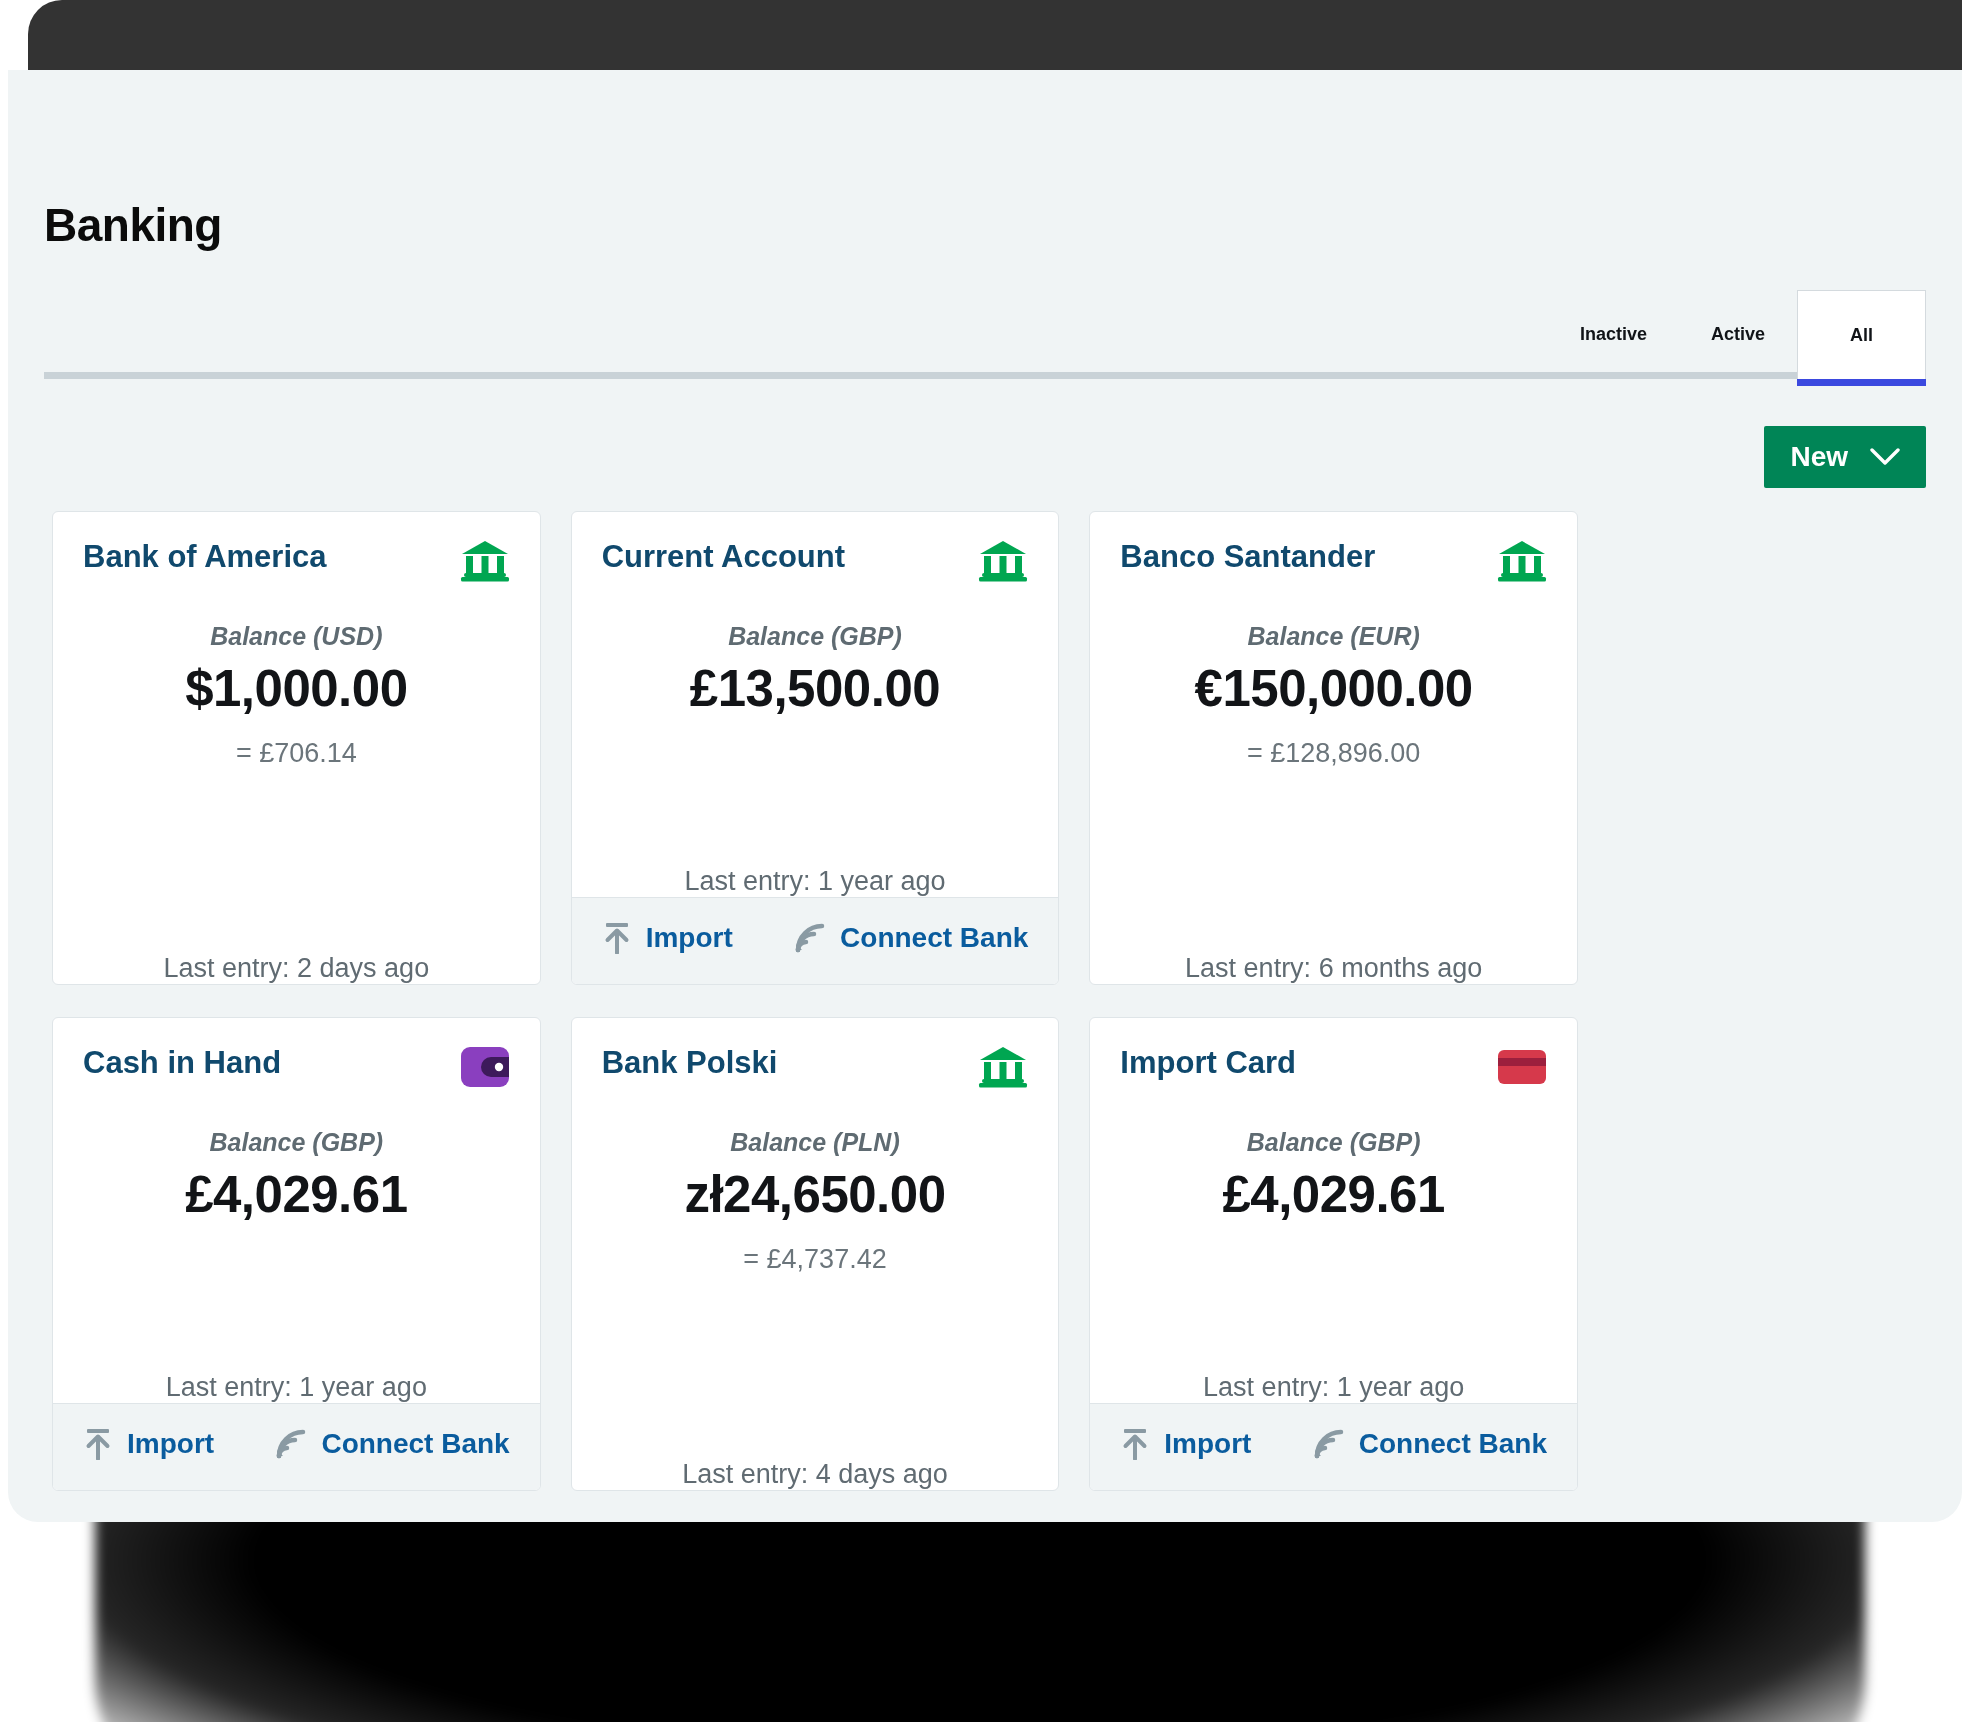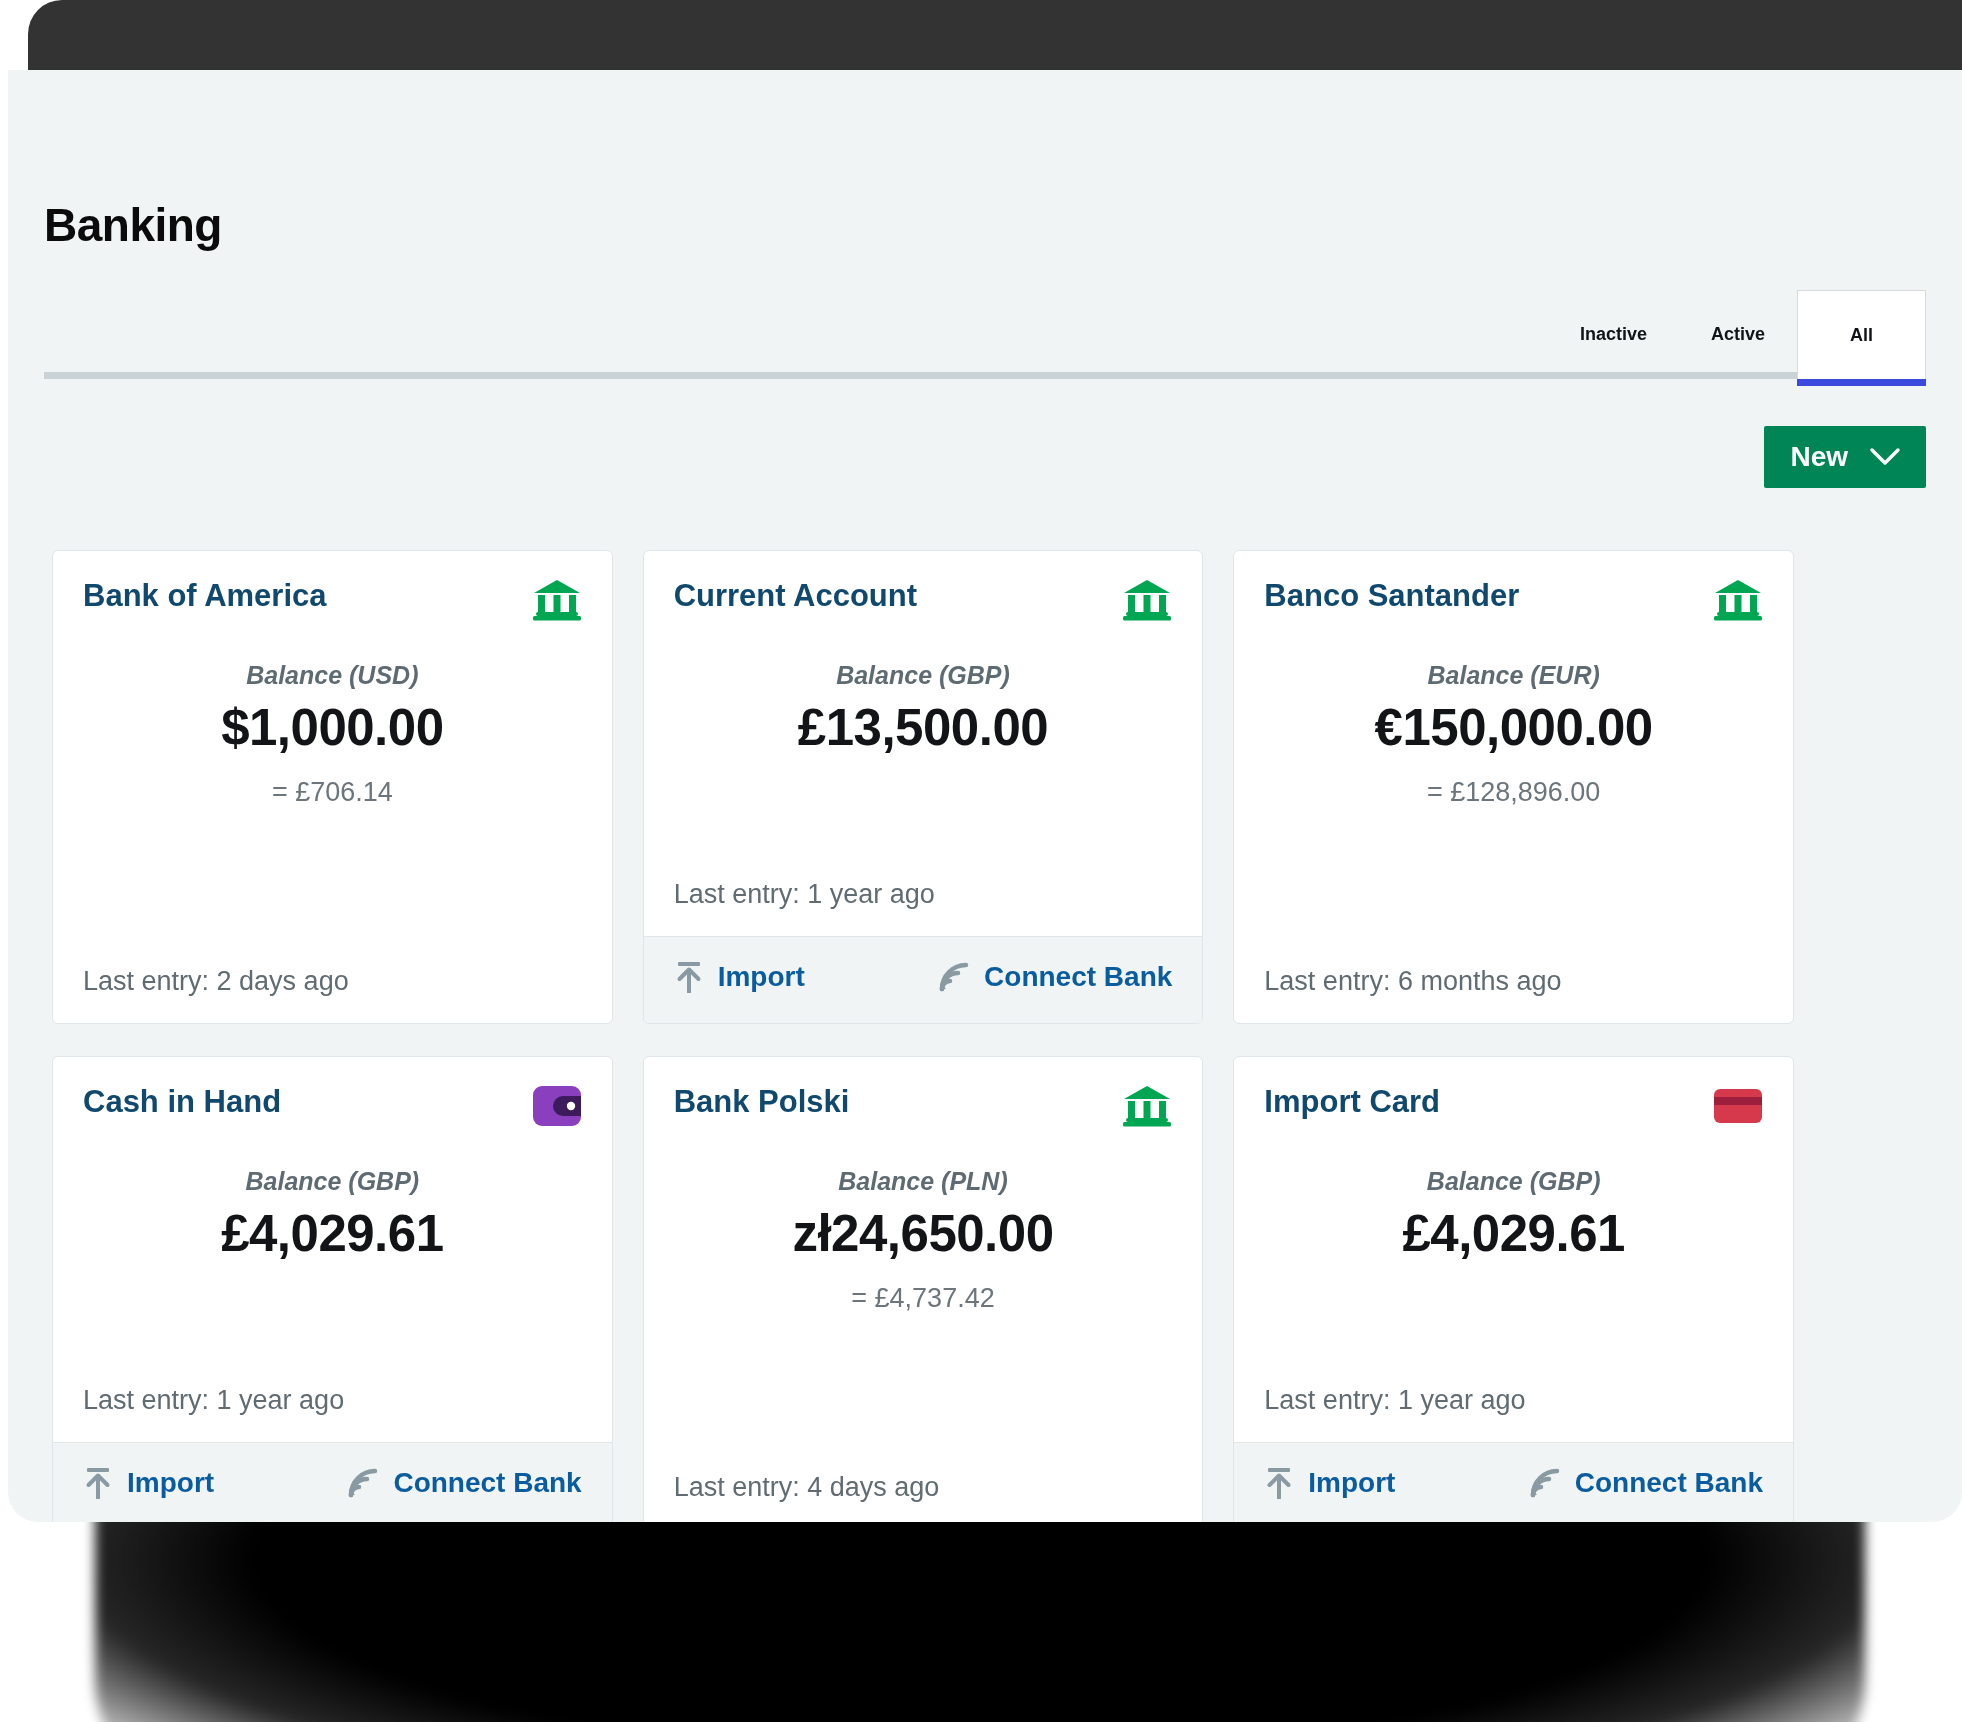--- a/index.html
+++ b/index.html
@@ -138,22 +138,22 @@
     font-size: 28px;
     font-weight: 700;
     cursor: pointer;
   }
   .new-btn .chev { display: flex; align-items: center; }
 
   
   .grid {
     position: absolute;
     left: 44px;
-    top: 480px;
-    width: 1742px;
+    top: 441px;
+    width: 1526px;
     display: grid;
     grid-template-columns: repeat(3, 1fr);
     column-gap: 30px;
     row-gap: 32px;
   }
 
   .card {
     background: #ffffff;
     border: 1px solid #dfe5e8;
     border-radius: 6px;
@@ -204,24 +204,23 @@
     letter-spacing: -0.5px;
     white-space: nowrap;
   }
   .balance-converted {
     margin-top: 20px;
     font-size: 27px;
     color: #6b757b;
   }
 
   .last-entry {
-    text-align: left;
+    text-align: center;
     font-size: 27px;
     color: #606b72;
-    padding-bottom: 26px;
   }
   .last-entry.pos-low { margin-top: auto; }
 
   .card-footer {
     display: flex;
     align-items: flex-end;
     justify-content: space-between;
     background: #f0f4f5;
     border-top: 1px solid #dfe5e8;
     padding: 24px 30px 30px 30px;

